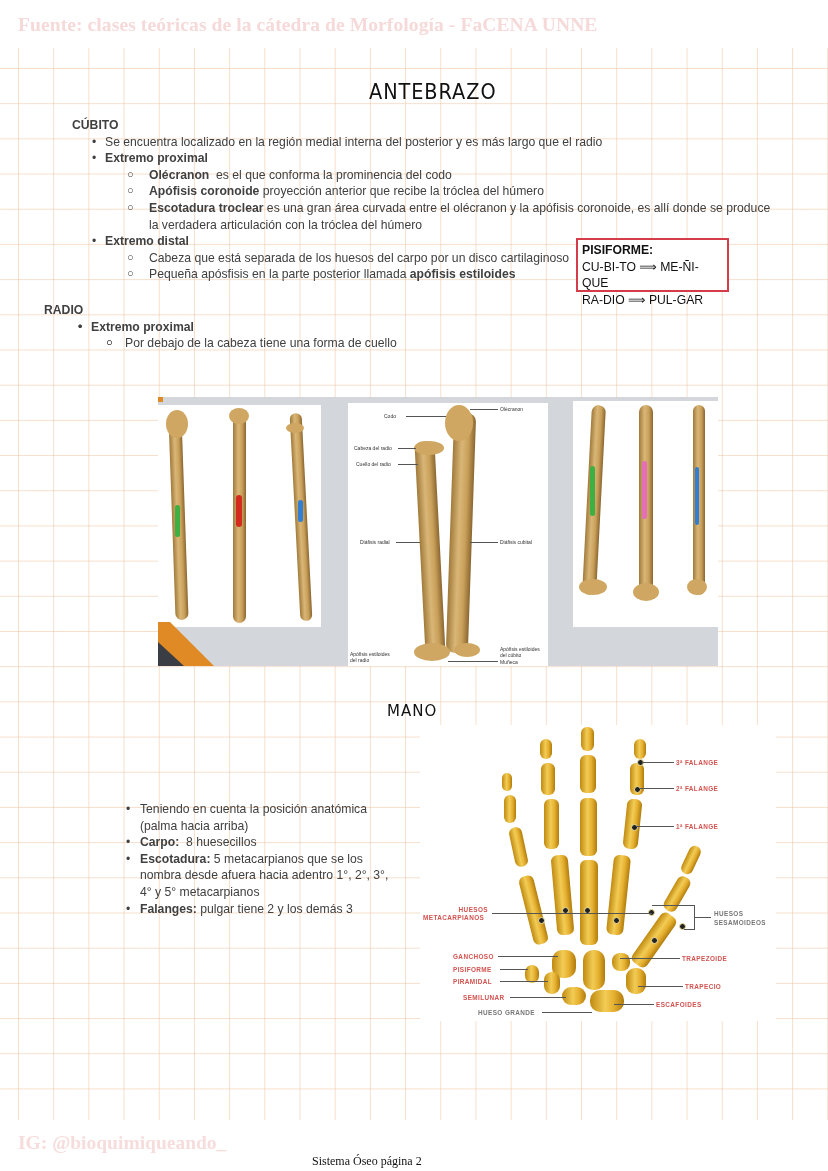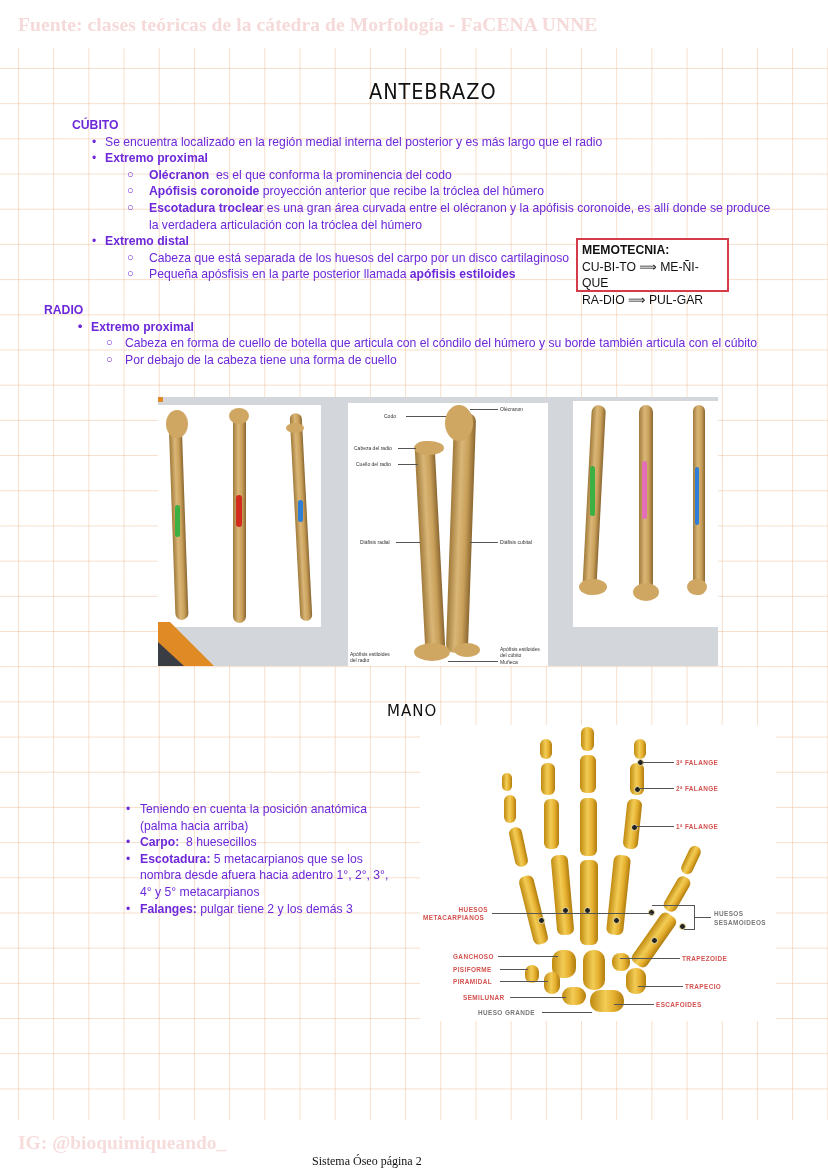--- a/index.html
+++ b/index.html
@@ -30,21 +30,21 @@
   .page-footer {
     position:absolute; left:312px; top:1154px;
     font-family:"Liberation Serif", serif; font-size:12px; color:#111;
   }
   .section-title {
     position:absolute; font-family:"DejaVu Sans", sans-serif;
     font-size:21px; letter-spacing:1px; color:#111; font-weight:normal;
   }
   .title-antebrazo { left:369px; top:80px; transform:scaleX(0.92); transform-origin:left; }
   .title-mano { left:387px; top:696px; text-transform:lowercase; font-variant:small-caps; font-size:22px; }
-  .content { position:absolute; font-size:12.2px; line-height:16.6px; color:#6d28d9; }
+  .content { position:absolute; font-size:12.2px; line-height:16.6px; color:#404040; }
   .heading { font-weight:bold; }
   ul { margin:0; padding:0; list-style:none; }
   li { position:relative; }
   .l1 { padding-left:33px; }
   .l1 > .bul { position:absolute; left:20px; top:0; }
   .l2 { padding-left:77px; }
   .l2 > .bul { position:absolute; left:55px; top:-1px; font-size:11px; }
   b { font-weight:bold; }
   .memo {
     position:absolute; left:576px; top:238px; width:153px; height:54px;
@@ -82,31 +82,31 @@
     <li class="l2"><span class="bul">○</span><b>Olécranon</b><span style="white-space:pre">  es el que conforma la prominencia del codo</span></li>
     <li class="l2"><span class="bul">○</span><b>Apófisis coronoide</b><span style="white-space:pre"> proyección anterior que recibe la tróclea del húmero</span></li>
     <li class="l2" style="padding-right:30px;"><span class="bul">○</span><b>Escotadura troclear</b><span> es una gran área curvada entre el olécranon y la apófisis coronoide, es allí donde se produce la verdadera articulación con la tróclea del húmero</span></li>
     <li class="l1"><span class="bul">•</span><b>Extremo distal</b></li>
     <li class="l2"><span class="bul">○</span><span>Cabeza que está separada de los huesos del carpo por un disco cartilaginoso</span></li>
     <li class="l2"><span class="bul">○</span><span style="white-space:pre">Pequeña apósfisis en la parte posterior llamada </span><b>apófisis estiloides</b></li>
   </ul>
 </div>
 
 <div class="memo">
-  <div class="heading">MEMOTECNIA:</div>
+  <div class="heading">PISIFORME:</div>
   <div>CU-BI-TO ⟹ ME-ÑI-QUE</div>
   <div>RA-DIO ⟹ PUL-GAR</div>
 </div>
 
 <div class="content" style="left:44px; top:302px; width:760px;">
   <div class="heading">RADIO</div>
   <ul>
     <li class="l1" style="padding-left:47px;"><span class="bul" style="left:34px">•</span></li>
     <li class="l1" style="padding-left:47px;"><span class="bul" style="left:34px">•</span><b>Extremo proximal</b></li>
-    <li class="l2" style="padding-left:81px;"><span class="bul" style="left:62px">○</span><span>Cabeza en forma de cuello de botella que articula con el cóndilo del húmero y su borde también articula con el cúbito</span></li>
+    <li class="l2" style="padding-left:81px;"><span class="bul" style="left:62px">○</span></li>
     <li class="l2" style="padding-left:81px;"><span class="bul" style="left:62px">○</span><span>Por debajo de la cabeza tiene una forma de cuello</span></li>
   </ul>
 </div>
 
 <div class="img-frame" style="left:158px; top:397px; width:560px; height:269px;">
 
   <div class="img-panel" style="left:0; top:8px; width:163px; height:222px;">
     <div class="bone" style="left:14px; top:10px; width:13px; height:205px; transform:rotate(-2deg);"></div>
     <div class="bone-head" style="left:8px; top:5px; width:22px; height:28px;"></div>
     <div class="mark" style="left:17px; top:100px; width:5px; height:32px; background:#3cb043;"></div>

